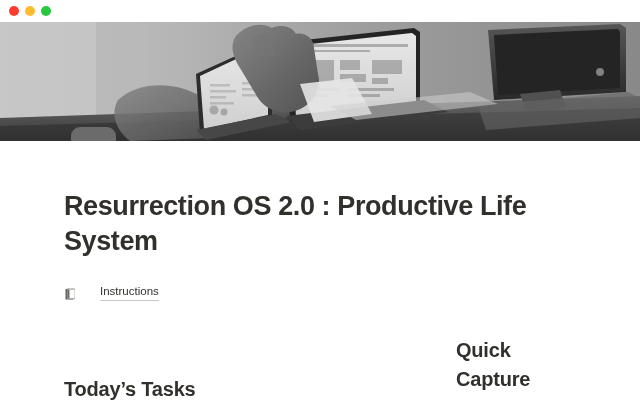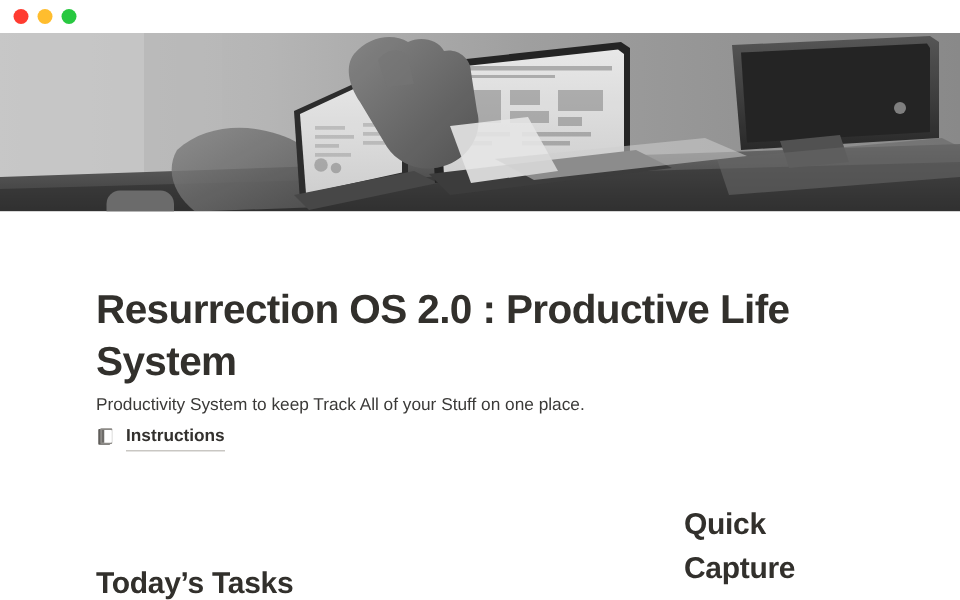--- a/index.html
+++ b/index.html
@@ -105,25 +105,24 @@
     font-size: 11.5px;
     line-height: 16px;
     font-weight: 400;
     color: #3b3a38;
   }
   .instructions-link {
     position: absolute;
     left: 64px;
     top: 143px;
     display: inline-flex;
-    align-items: flex-start;
-    gap: 6px;
+    align-items: flex-end;
+    gap: 22px;
     cursor: pointer;
     text-decoration: none;
-    font-weight: bold;
   }
   .instructions-link .doc-icon {
     width: 14px;
     height: 14px;
     display: inline-flex;
     align-items: center;
     justify-content: center;
     flex: none;
   }
   .instructions-label {
@@ -271,21 +270,20 @@
   <div class="page-icon">
     <svg width="30" height="30" viewBox="0 0 30 30">
       <path d="M1 20 L8 12 L13 18 L20 7 L29 20 L29 28 L1 28 Z" fill="#ffffff"></path>
     </svg>
   </div>
 
   <div class="content">
 
     <h1 class="page-title">Resurrection OS 2.0 : Productive Life System</h1>
 
-    <p class="subtitle">Productivity System to keep Track All of your Stuff on one place.</p>
 
     <a class="instructions-link">
       <span class="doc-icon">
         <svg width="13" height="13" viewBox="0 0 13 13">
           <rect x="0.5" y="1" width="8" height="10.5" rx="0.6" fill="#5f5d5a"></rect>
           <rect x="1.8" y="0.5" width="8" height="10.5" rx="0.6" fill="#8d8b87"></rect>
           <rect x="3" y="1.6" width="6.6" height="8.6" rx="0.5" fill="#ffffff"></rect>
           <rect x="3" y="1.6" width="1.5" height="8.6" fill="#6e6c69"></rect>
         </svg>
       </span>

